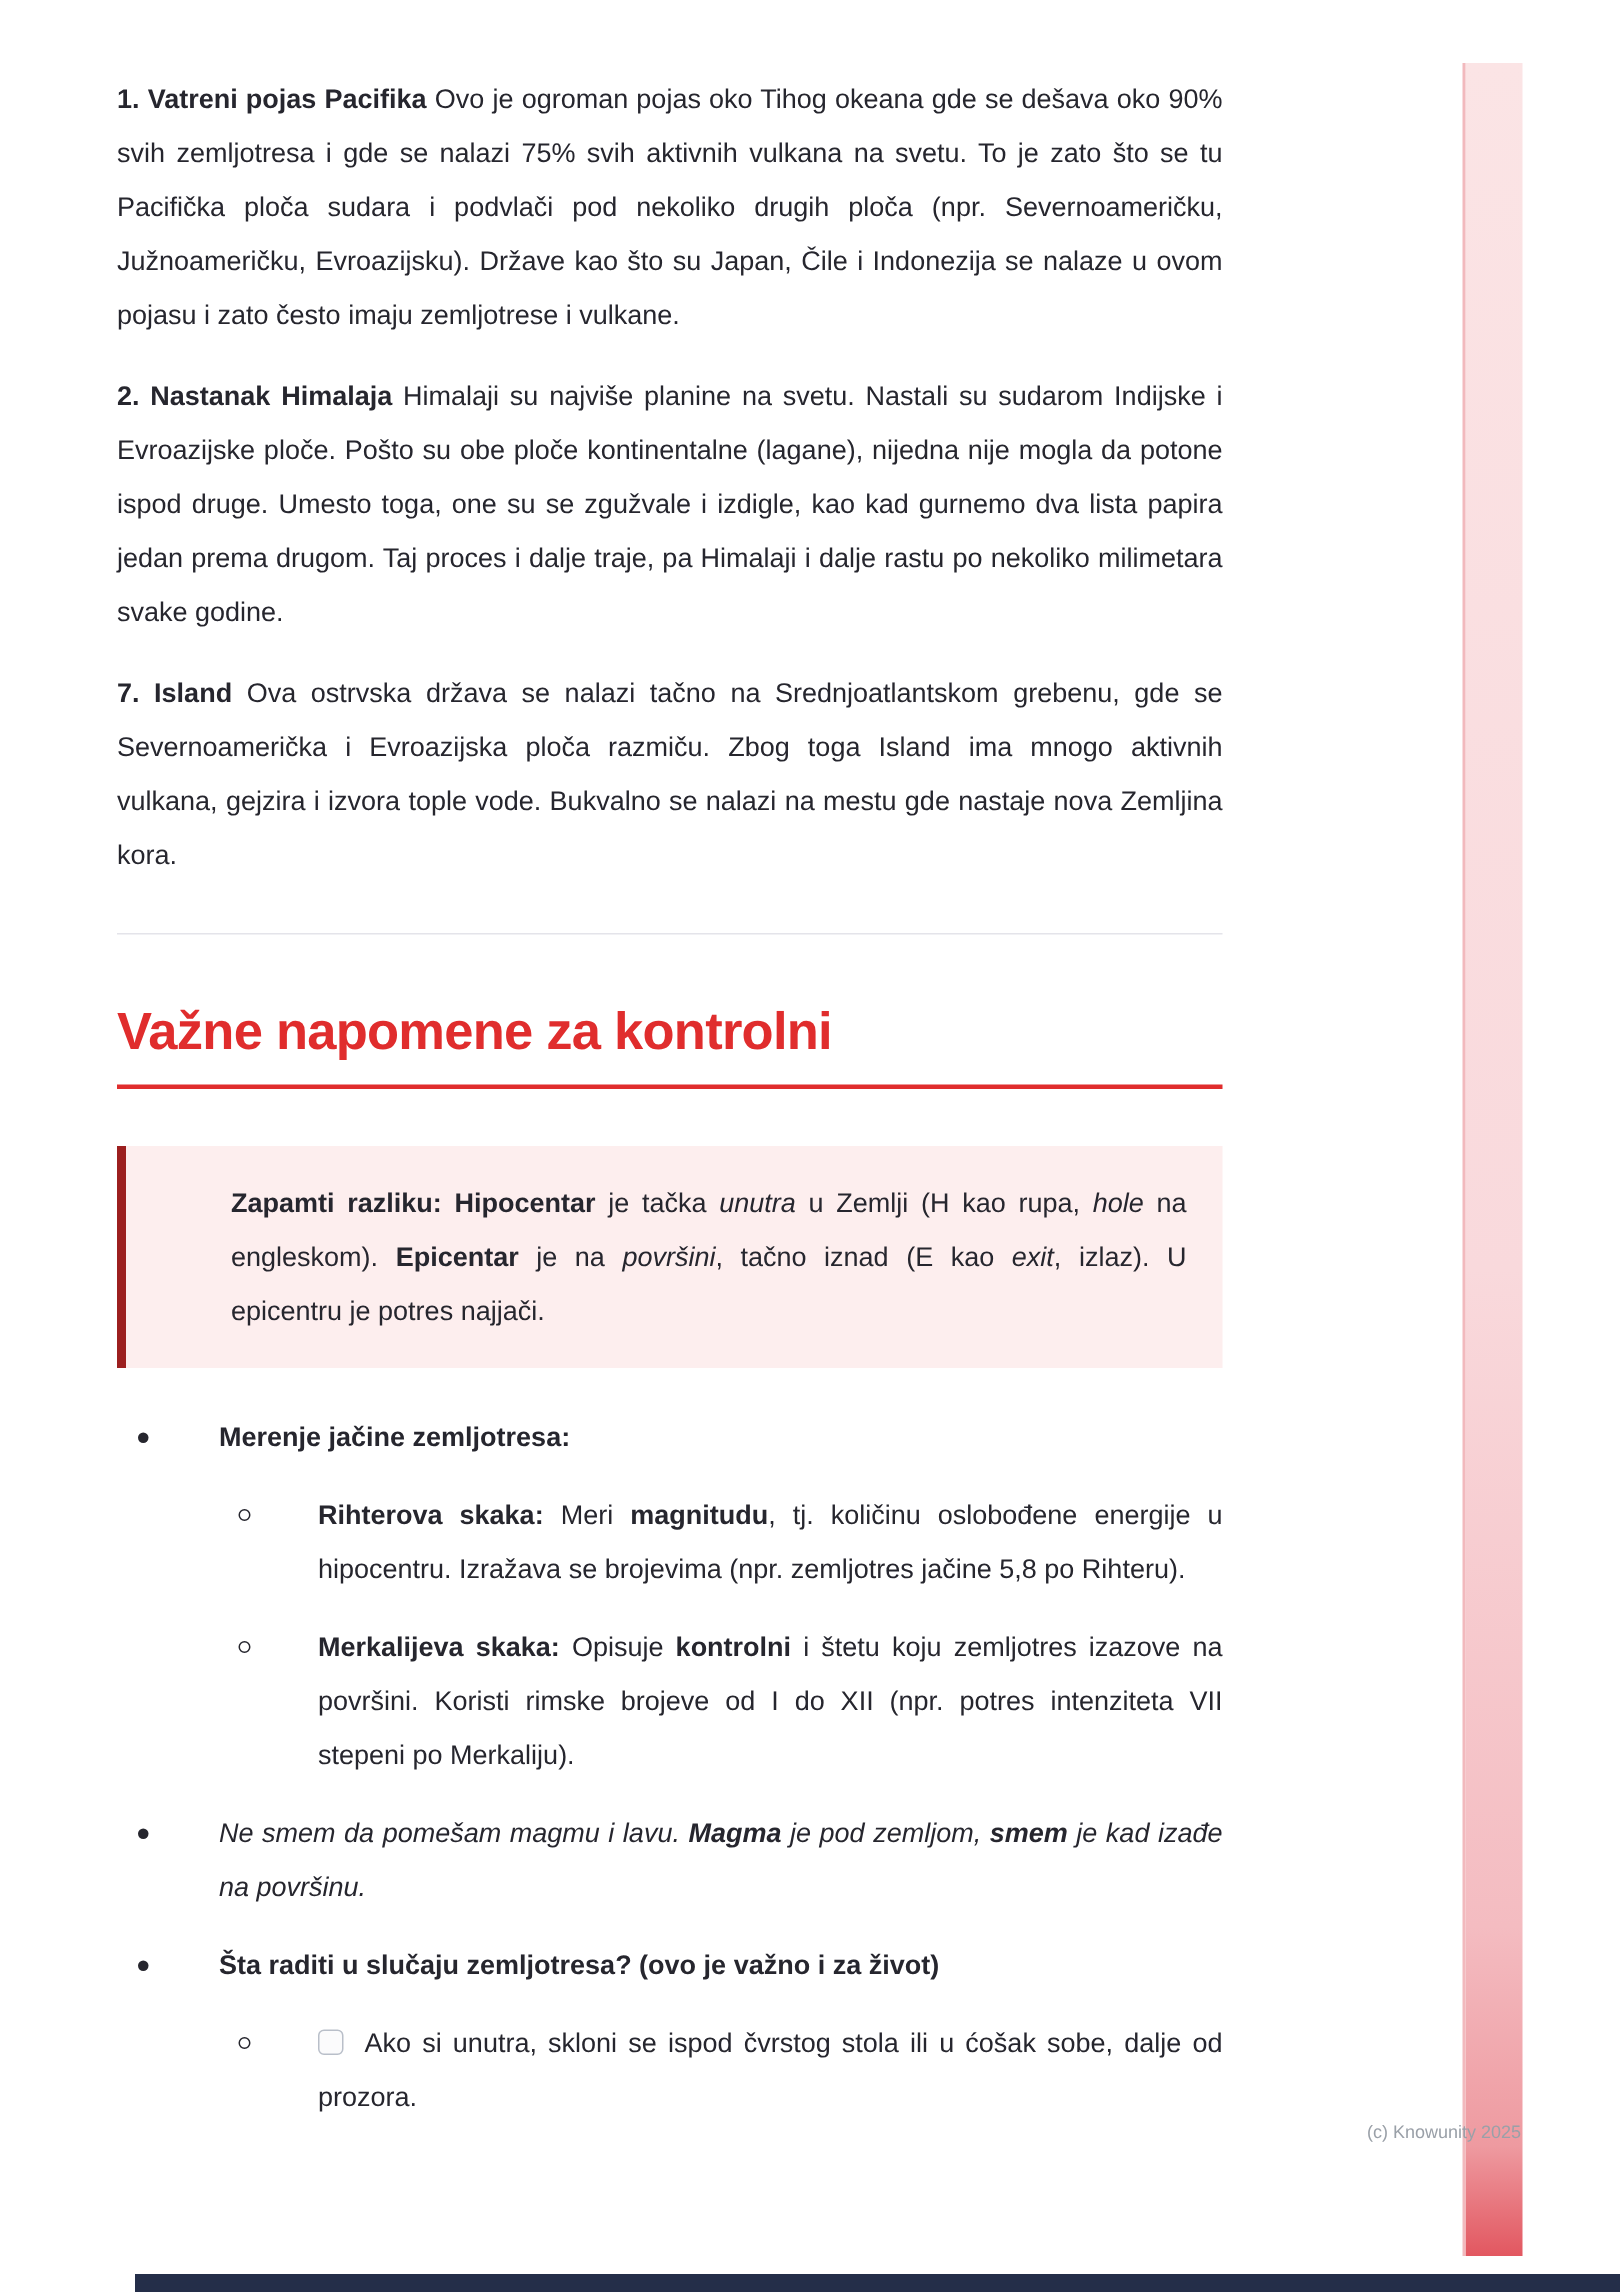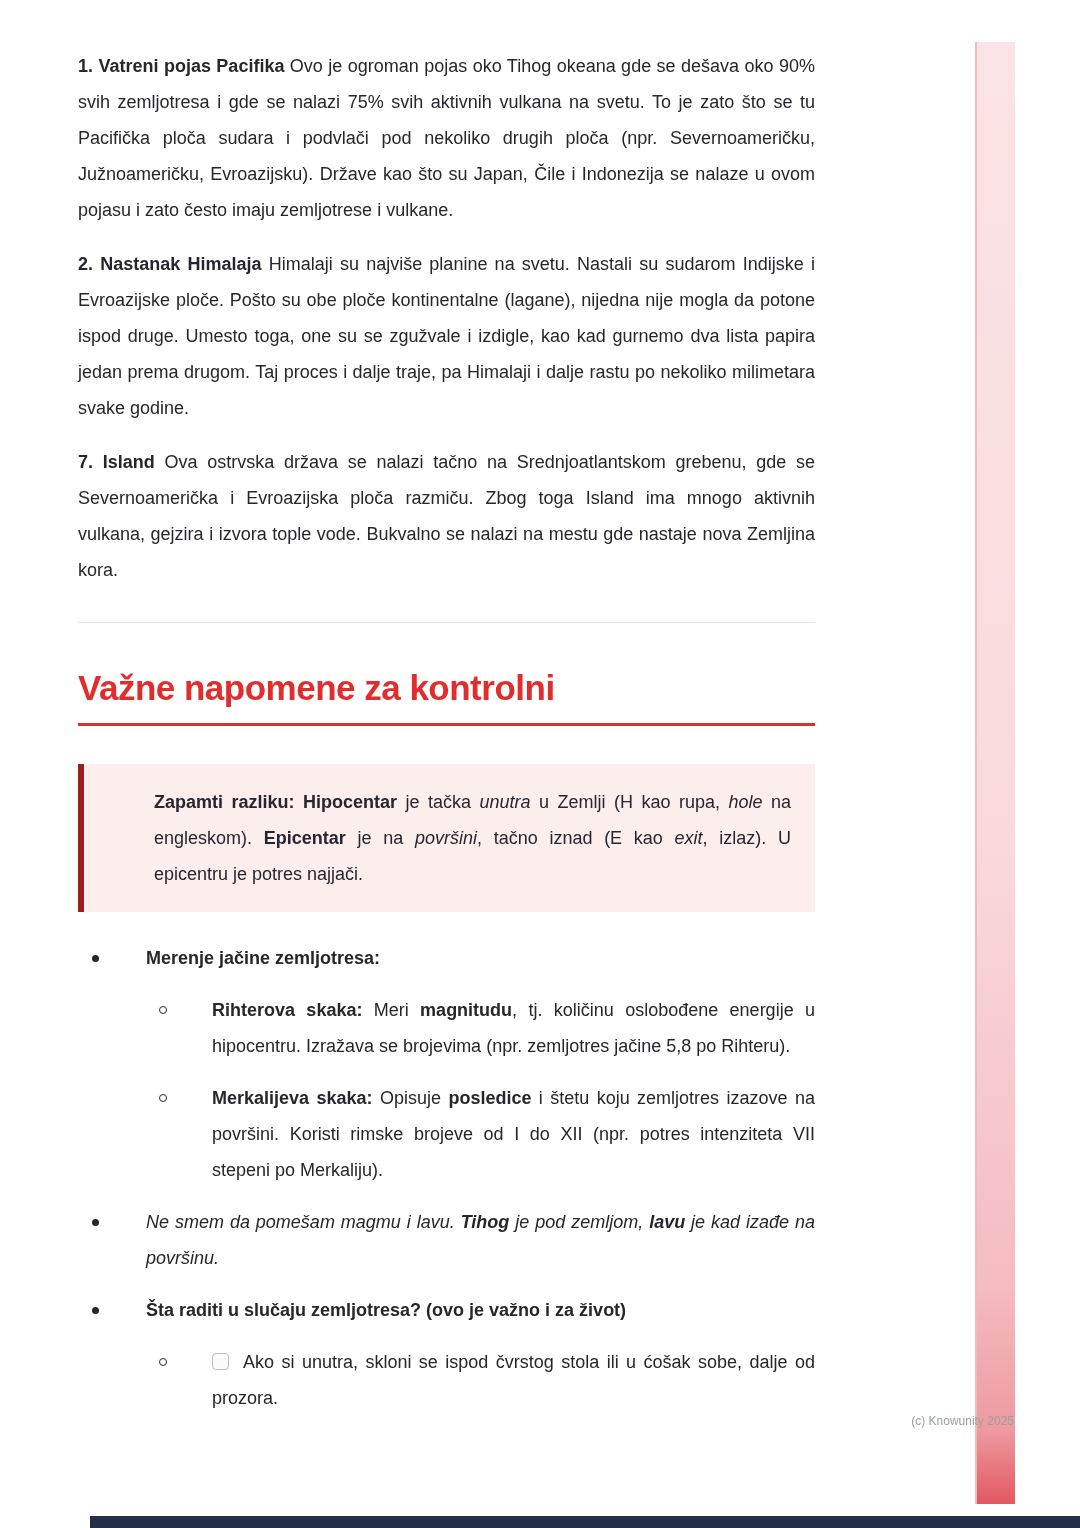--- a/index.html
+++ b/index.html
@@ -95,33 +95,33 @@
               </span>
             <div class="li-body">
               <div class="li-text"><span style="font-weight: 700;">Rihterova skaka:</span><span> Meri </span><span style="font-weight: 700;">magnitudu</span><span>, tj. količinu oslobođene energije u hipocentru. Izražava se brojevima (npr. zemljotres jačine 5,8 po Rihteru).</span></div>
             </div>
           </div>
           <div class="li l2">
             <span class="marker">
                 <span class="circle"></span>
               </span>
             <div class="li-body">
-              <div class="li-text"><span style="font-weight: 700;">Merkalijeva skaka:</span><span> Opisuje </span><span style="font-weight: 700;">posledice</span><span> i štetu koju zemljotres izazove na površini. Koristi rimske brojeve od I do XII (npr. potres intenziteta VII stepeni po Merkaliju).</span></div>
+              <div class="li-text"><span style="font-weight: 700;">Merkalijeva skaka:</span><span> Opisuje </span><span style="font-weight: 700;">kontrolni</span><span> i štetu koju zemljotres izazove na površini. Koristi rimske brojeve od I do XII (npr. potres intenziteta VII stepeni po Merkaliju).</span></div>
             </div>
           </div>
         </div>
       </div>
     </div>
 
     <div class="li l1">
       <span class="marker">
           <span class="disc"></span>
         </span>
       <div class="li-body">
-        <div class="li-text"><span style="font-style: italic;">Ne smem da pomešam magmu i lavu. </span><span style="font-weight: 700; font-style: italic;">Tihog</span><span style="font-style: italic;"> je pod zemljom, </span><span style="font-weight: 700; font-style: italic;">lavu</span><span style="font-style: italic;"> je kad izađe na površinu.</span></div>
+        <div class="li-text"><span style="font-style: italic;">Ne smem da pomešam magmu i lavu. </span><span style="font-weight: 700; font-style: italic;">Magma</span><span style="font-style: italic;"> je pod zemljom, </span><span style="font-weight: 700; font-style: italic;">smem</span><span style="font-style: italic;"> je kad izađe na površinu.</span></div>
       </div>
     </div>
 
     <div class="li l1">
       <span class="marker">
           <span class="disc"></span>
         </span>
       <div class="li-body">
         <div class="li-text"><span style="font-weight: 700;">Šta raditi u slučaju zemljotresa? (ovo je važno i za život)</span></div>
         <div class="sublist">

